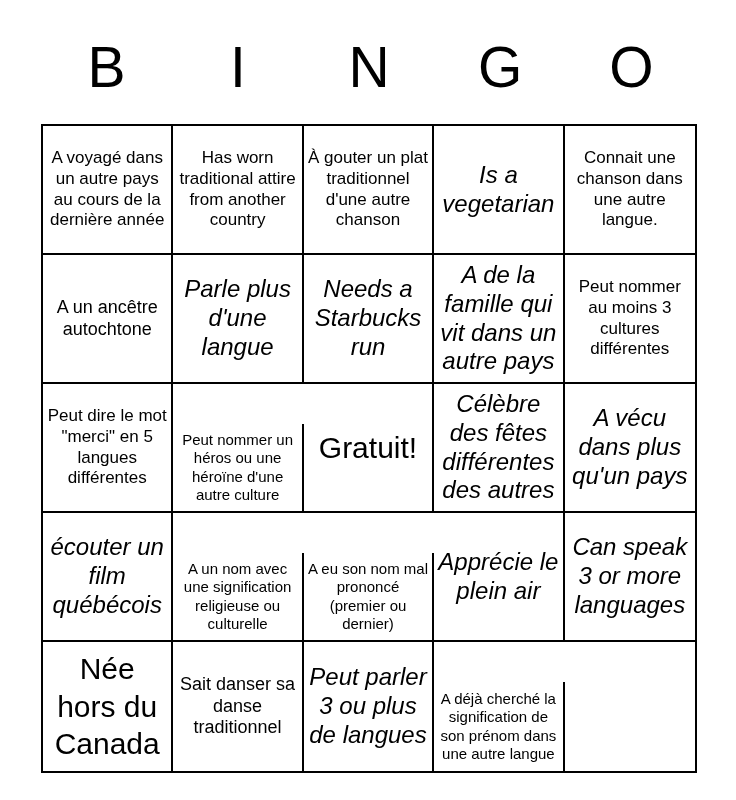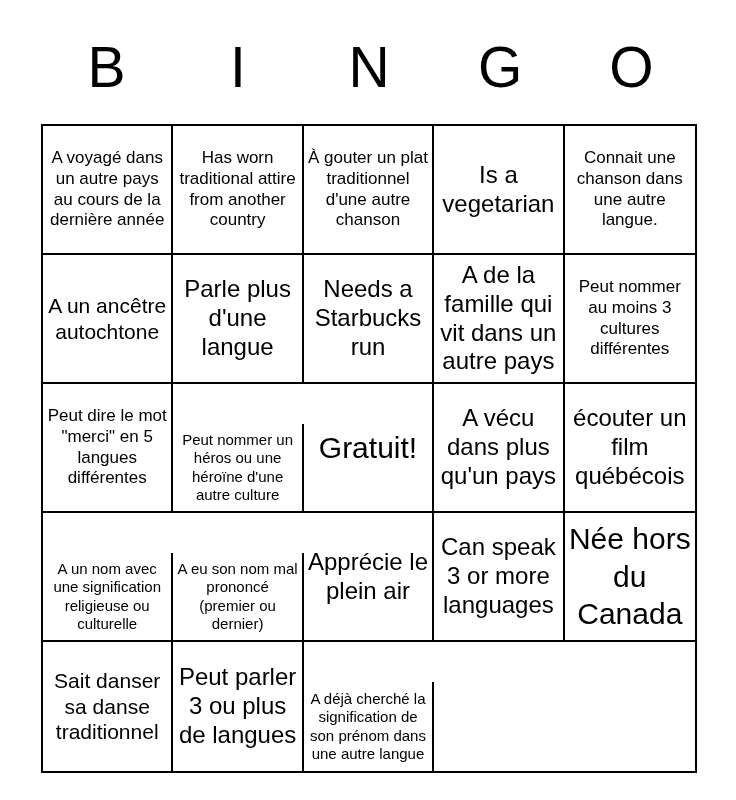--- a/index.html
+++ b/index.html
@@ -53,22 +53,22 @@
     justify-content: center;
     text-align: center;
     padding: 3px 4px;
     line-height: 1.22;
     overflow: hidden;
   }
   .cell:nth-child(5n) { border-right: none; }
   .cell:nth-child(n+21) { border-bottom: none; }
   .sz-xs { font-size: 15px; margin-top: 40px; }
   .sz-sm { font-size: 17px; }
-  .sz-md { font-size: 21px; }
-  .sz-lg { font-size: 24px; line-height: 1.2; }
+  .sz-md { font-size: 18px; }
+  .sz-lg { font-size: 24px; line-height: 1.2; font-style: italic; }
   .sz-xl { font-size: 30px; line-height: 1.25; }
 </style>
 </head>
 <body>
 
 <div class="sheet">
 
   <div class="title">
     <div class="letter">B</div>
     <div class="letter">I</div>
@@ -87,20 +87,21 @@
 
     <div class="cell sz-md">A un ancêtre autochtone</div>
     <div class="cell sz-lg">Parle plus d'une langue</div>
     <div class="cell sz-lg">Needs a Starbucks run</div>
     <div class="cell sz-lg">A de la famille qui vit dans un autre pays</div>
     <div class="cell sz-sm">Peut nommer au moins 3 cultures différentes</div>
 
     <div class="cell sz-sm">Peut dire le mot "merci" en 5 langues différentes</div>
     <div class="cell sz-xs">Peut nommer un héros ou une héroïne d'une autre culture</div>
     <div class="cell sz-xl">Gratuit!</div>
+    <div class="cell sz-lg">Célèbre des fêtes différentes des autres</div>
     <div class="cell sz-lg">A vécu dans plus qu'un pays</div>
 
     <div class="cell sz-lg">écouter un film québécois</div>
     <div class="cell sz-xs">A un nom avec une signification religieuse ou culturelle</div>
     <div class="cell sz-xs">A eu son nom mal prononcé (premier ou dernier)</div>
     <div class="cell sz-lg">Apprécie le plein air</div>
     <div class="cell sz-lg">Can speak 3 or more languages</div>
 
     <div class="cell sz-xl">Née hors du Canada</div>
     <div class="cell sz-md">Sait danser sa danse traditionnel</div>

